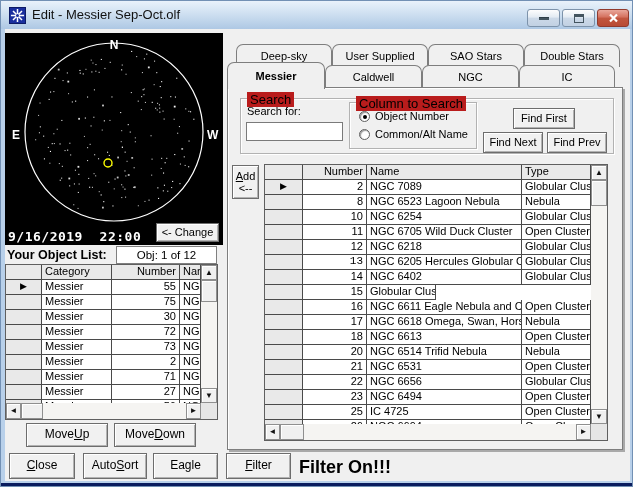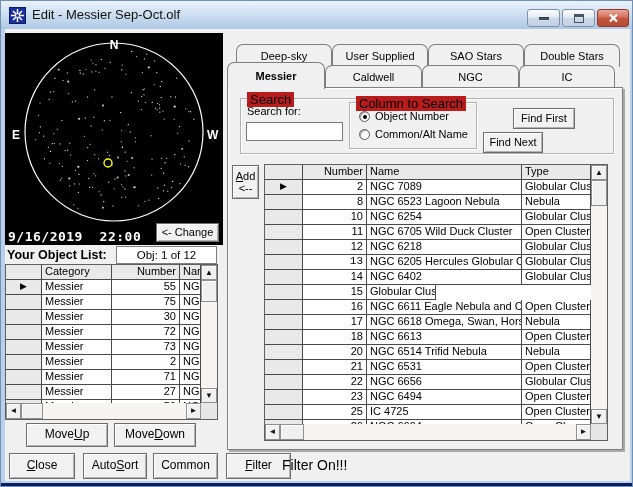--- a/index.html
+++ b/index.html
@@ -93,21 +93,21 @@
   #find-next{position:absolute;left:242px;top:33px;width:60px;height:21px;font-size:11px;}
   #find-prev{position:absolute;left:306px;top:33px;width:60px;height:21px;font-size:11px;}
   #add-btn{position:absolute;left:4px;top:77px;width:27px;height:34px;flex-direction:column;font-size:11px;}
   
   #move-up{position:absolute;left:21px;top:394px;width:82px;height:24px;font-size:12px;}
   #move-down{position:absolute;left:109px;top:394px;width:82px;height:24px;font-size:12px;}
   #close-btn{position:absolute;left:4px;top:424px;width:66px;height:26px;font-size:12px;}
   #autosort-btn{position:absolute;left:78px;top:424px;width:64px;height:26px;font-size:12px;}
   #delete-btn{position:absolute;left:148px;top:424px;width:65px;height:26px;font-size:12px;}
   #filter-btn{position:absolute;left:221px;top:424px;width:65px;height:26px;font-size:12px;}
-  #filter-status{position:absolute;left:277px;top:428px;font-size:14px;font-weight:normal;}
+  #filter-status{position:absolute;left:294px;top:428px;font-size:18px;font-weight:bold;}
 </style>
 </head>
 <body>
 
 <div id="window">
 
   <div id="titlebar">
     <div id="app-icon">
       <svg width="15" height="15" viewBox="0 0 16 16">
         <path d="M8 1 L8 15 M1 8 L15 8 M3.2 3.2 L12.8 12.8 M12.8 3.2 L3.2 12.8" stroke="#ffffff" stroke-width="1.6"></path>
@@ -423,20 +423,21 @@
                 <span>Object Number</span>
               </div>
               <div class="radio-row" style="top: 25px;">
                 <span class="radio-dot"></span>
                 <span>Common/Alt Name</span>
               </div>
             </div>
         </div>
         <div id="find-first" class="btn">Find First</div>
         <div id="find-next" class="btn">Find Next</div>
+        <div id="find-prev" class="btn">Find Prev</div>
       </div>
 
       <div id="add-btn" class="btn">
         <span><span class="u">A</span>dd</span>
         <span>&lt;--</span>
       </div>
 
       <div id="right-grid" class="grid">
         <div id="right-rows">
             <div class="grow ghead">
@@ -558,21 +559,21 @@
         <div class="sb-thumb" style="left:15px;bottom:0;width:24px;height:16px;"></div>
         <div class="sb-btn" style="left:311px;bottom:0;width:15px;height:16px;">►</div>
         <div class="sb-corner" style="right:0;bottom:0;width:16px;height:16px;"></div>
       </div>
     </div>
 
     <div id="move-up" class="btn">Move <span class="u">U</span>p</div>
     <div id="move-down" class="btn">Move <span class="u">D</span>own</div>
     <div id="close-btn" class="btn"><span class="u">C</span>lose</div>
     <div id="autosort-btn" class="btn">Auto<span class="u">S</span>ort</div>
-    <div id="delete-btn" class="btn">Common</div>
+    <div id="delete-btn" class="btn">Eagle</div>
     <div id="filter-btn" class="btn"><span class="u">F</span>ilter</div>
     <div id="filter-status">Filter On!!!</div>
   <div class="tab row1" style="left: 231px; top: 15px; width: 96px; height: 23px;">Deep-sky</div>
       <div class="tab row1" style="left: 327px; top: 15px; width: 96px; height: 23px;">User Supplied</div>
       <div class="tab row1" style="left: 423px; top: 15px; width: 96px; height: 23px;">SAO Stars</div>
       <div class="tab row1" style="left: 519px; top: 15px; width: 96px; height: 23px;">Double Stars</div>
       <div class="tab row2 selected" style="left: 222px; top: 33px; width: 98px; height: 27px;">Messier</div>
       <div class="tab row2" style="left: 320px; top: 36px; width: 97px; height: 23px;">Caldwell</div>
       <div class="tab row2" style="left: 417px; top: 36px; width: 97px; height: 23px;">NGC</div>
       <div class="tab row2" style="left: 514px; top: 36px; width: 96px; height: 23px;">IC</div>

